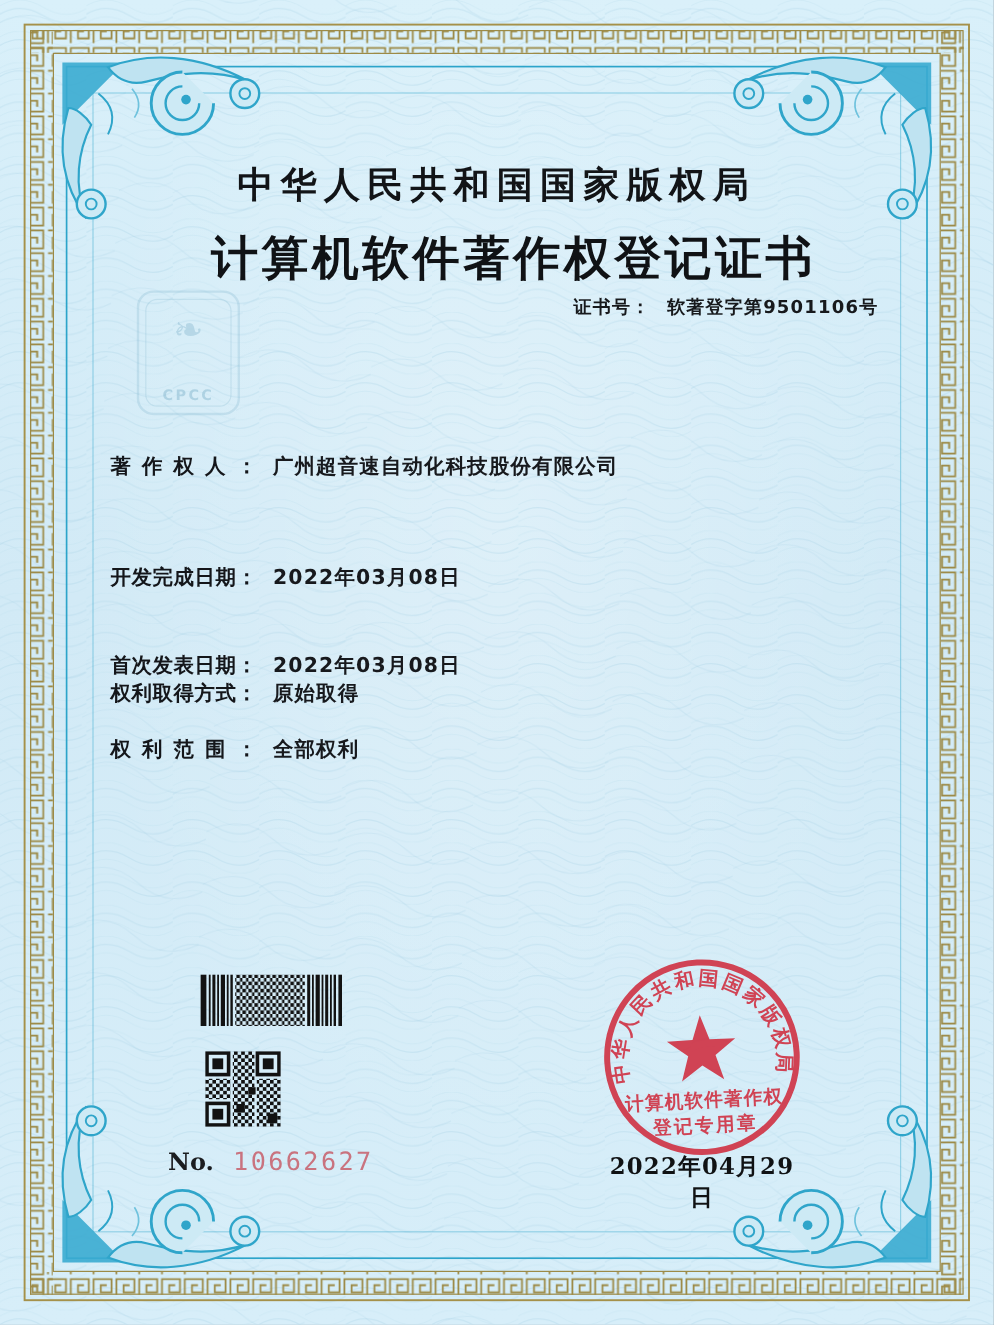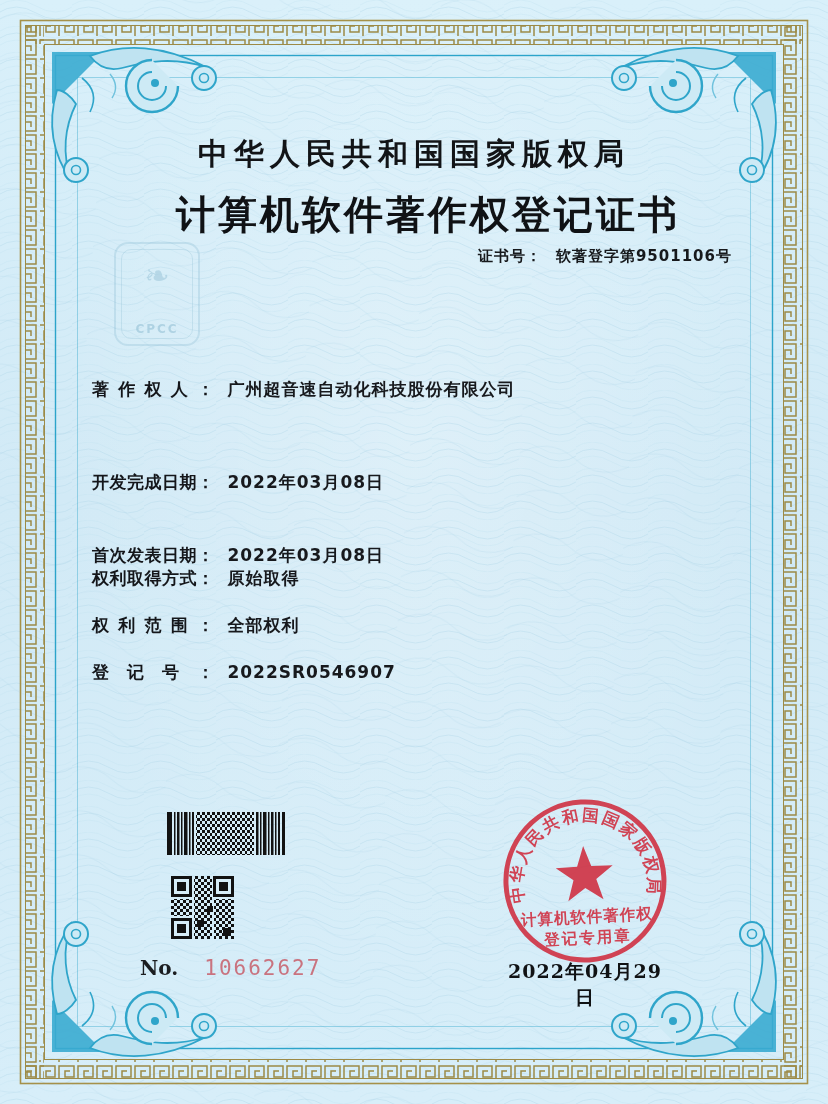--- a/index.html
+++ b/index.html
@@ -60,21 +60,21 @@
     font-size:19px; font-weight:600; letter-spacing:1.5px; color:#15171a;
   }
   .statement .ln1{text-indent:39px;}
   .statement .ln2{margin-top:29px;}
 
   
   .serial{left:140px; top:956px; font-size:20px; white-space:nowrap;}
   .serial .no{font-family:"DejaVu Serif", serif; font-weight:700; color:#1b1d20;}
   .serial .num{
     font-family:"DejaVu Sans Mono", monospace;
-    font-size:21px; letter-spacing:2px; margin-left:26px;
+    font-size:21px; letter-spacing:2px; margin-left:16px;
     color:#c9737f;
   }
 
   
   .issue-date{
     left:500px; top:959px; width:170px; text-align:center;
     font-family:"DejaVu Serif", serif;
     font-size:19px; font-weight:700; letter-spacing:1px; color:#101214;
   }
 
@@ -182,24 +182,20 @@
     <span class="f-label">首次发表日期：</span>
     <span class="f-value">2022年03月08日</span>
   </div>
   <div class="abs field" style="top:613px;">
     <span class="f-label">权利范围：</span>
     <span class="f-value">全部权利</span>
   </div>
   <div class="abs field" style="top:566px;">
     <span class="f-label">权利取得方式：</span>
     <span class="f-value">原始取得</span>
-  </div>
-  <div class="abs field" style="top:660px;">
-    <span class="f-label">登记号：</span>
-    <span class="f-value">2022SR0546907</span>
   </div>
 
   <div class="abs statement" style="top:706px;">
   </div>
 
   <svg class="abs" style="left:167px;top:812px;" width="118" height="43" aria-hidden="true">
     <defs>
       <pattern id="bc" patternUnits="userSpaceOnUse" width="5" height="6">
         <rect x="0" y="0" width="3" height="3" fill="#121212"></rect>
         <rect x="3" y="3" width="2" height="3" fill="#121212"></rect>

